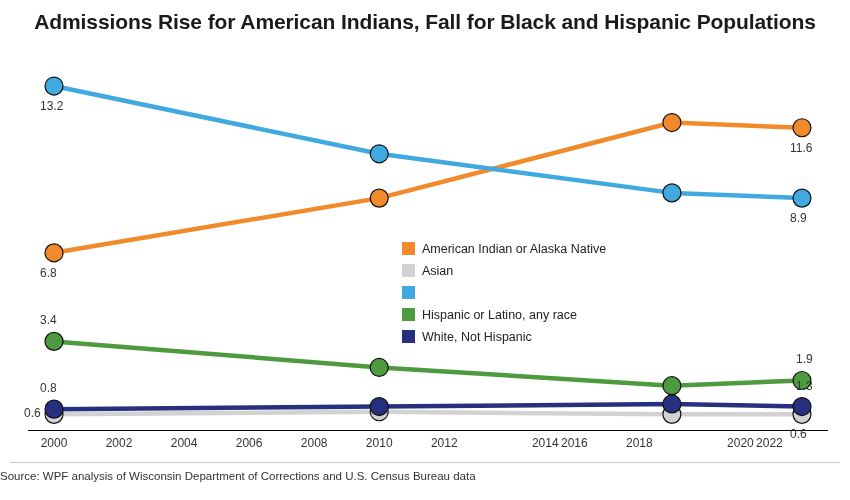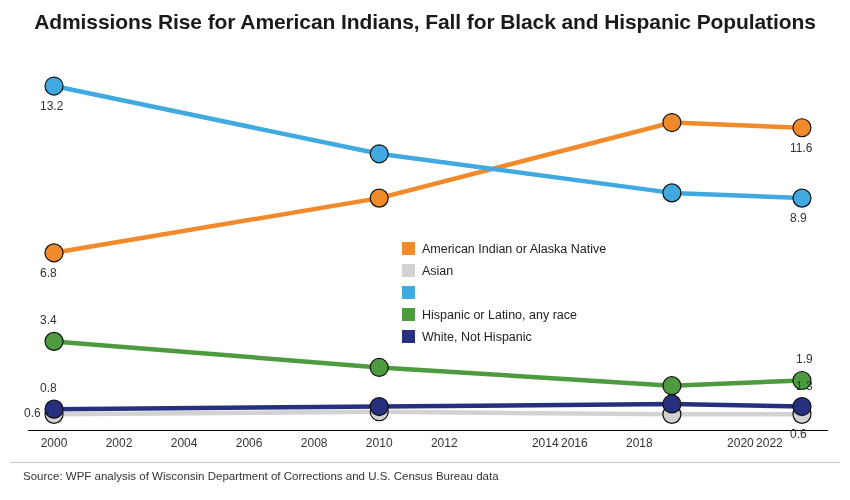--- a/index.html
+++ b/index.html
@@ -106,21 +106,21 @@
   .source-rule {
     position: absolute;
     left: 10px;
     top: 462px;
     width: 830px;
     height: 1px;
     background: #c9c9c9;
   }
   .source-note {
     position: absolute;
-    left: 23px;
+    left: 0;
     top: 470px;
     font-size: 11.5px;
     color: #333333;
   }
 </style>
 </head>
 <body>
 
 <div id="chart-root">
 

